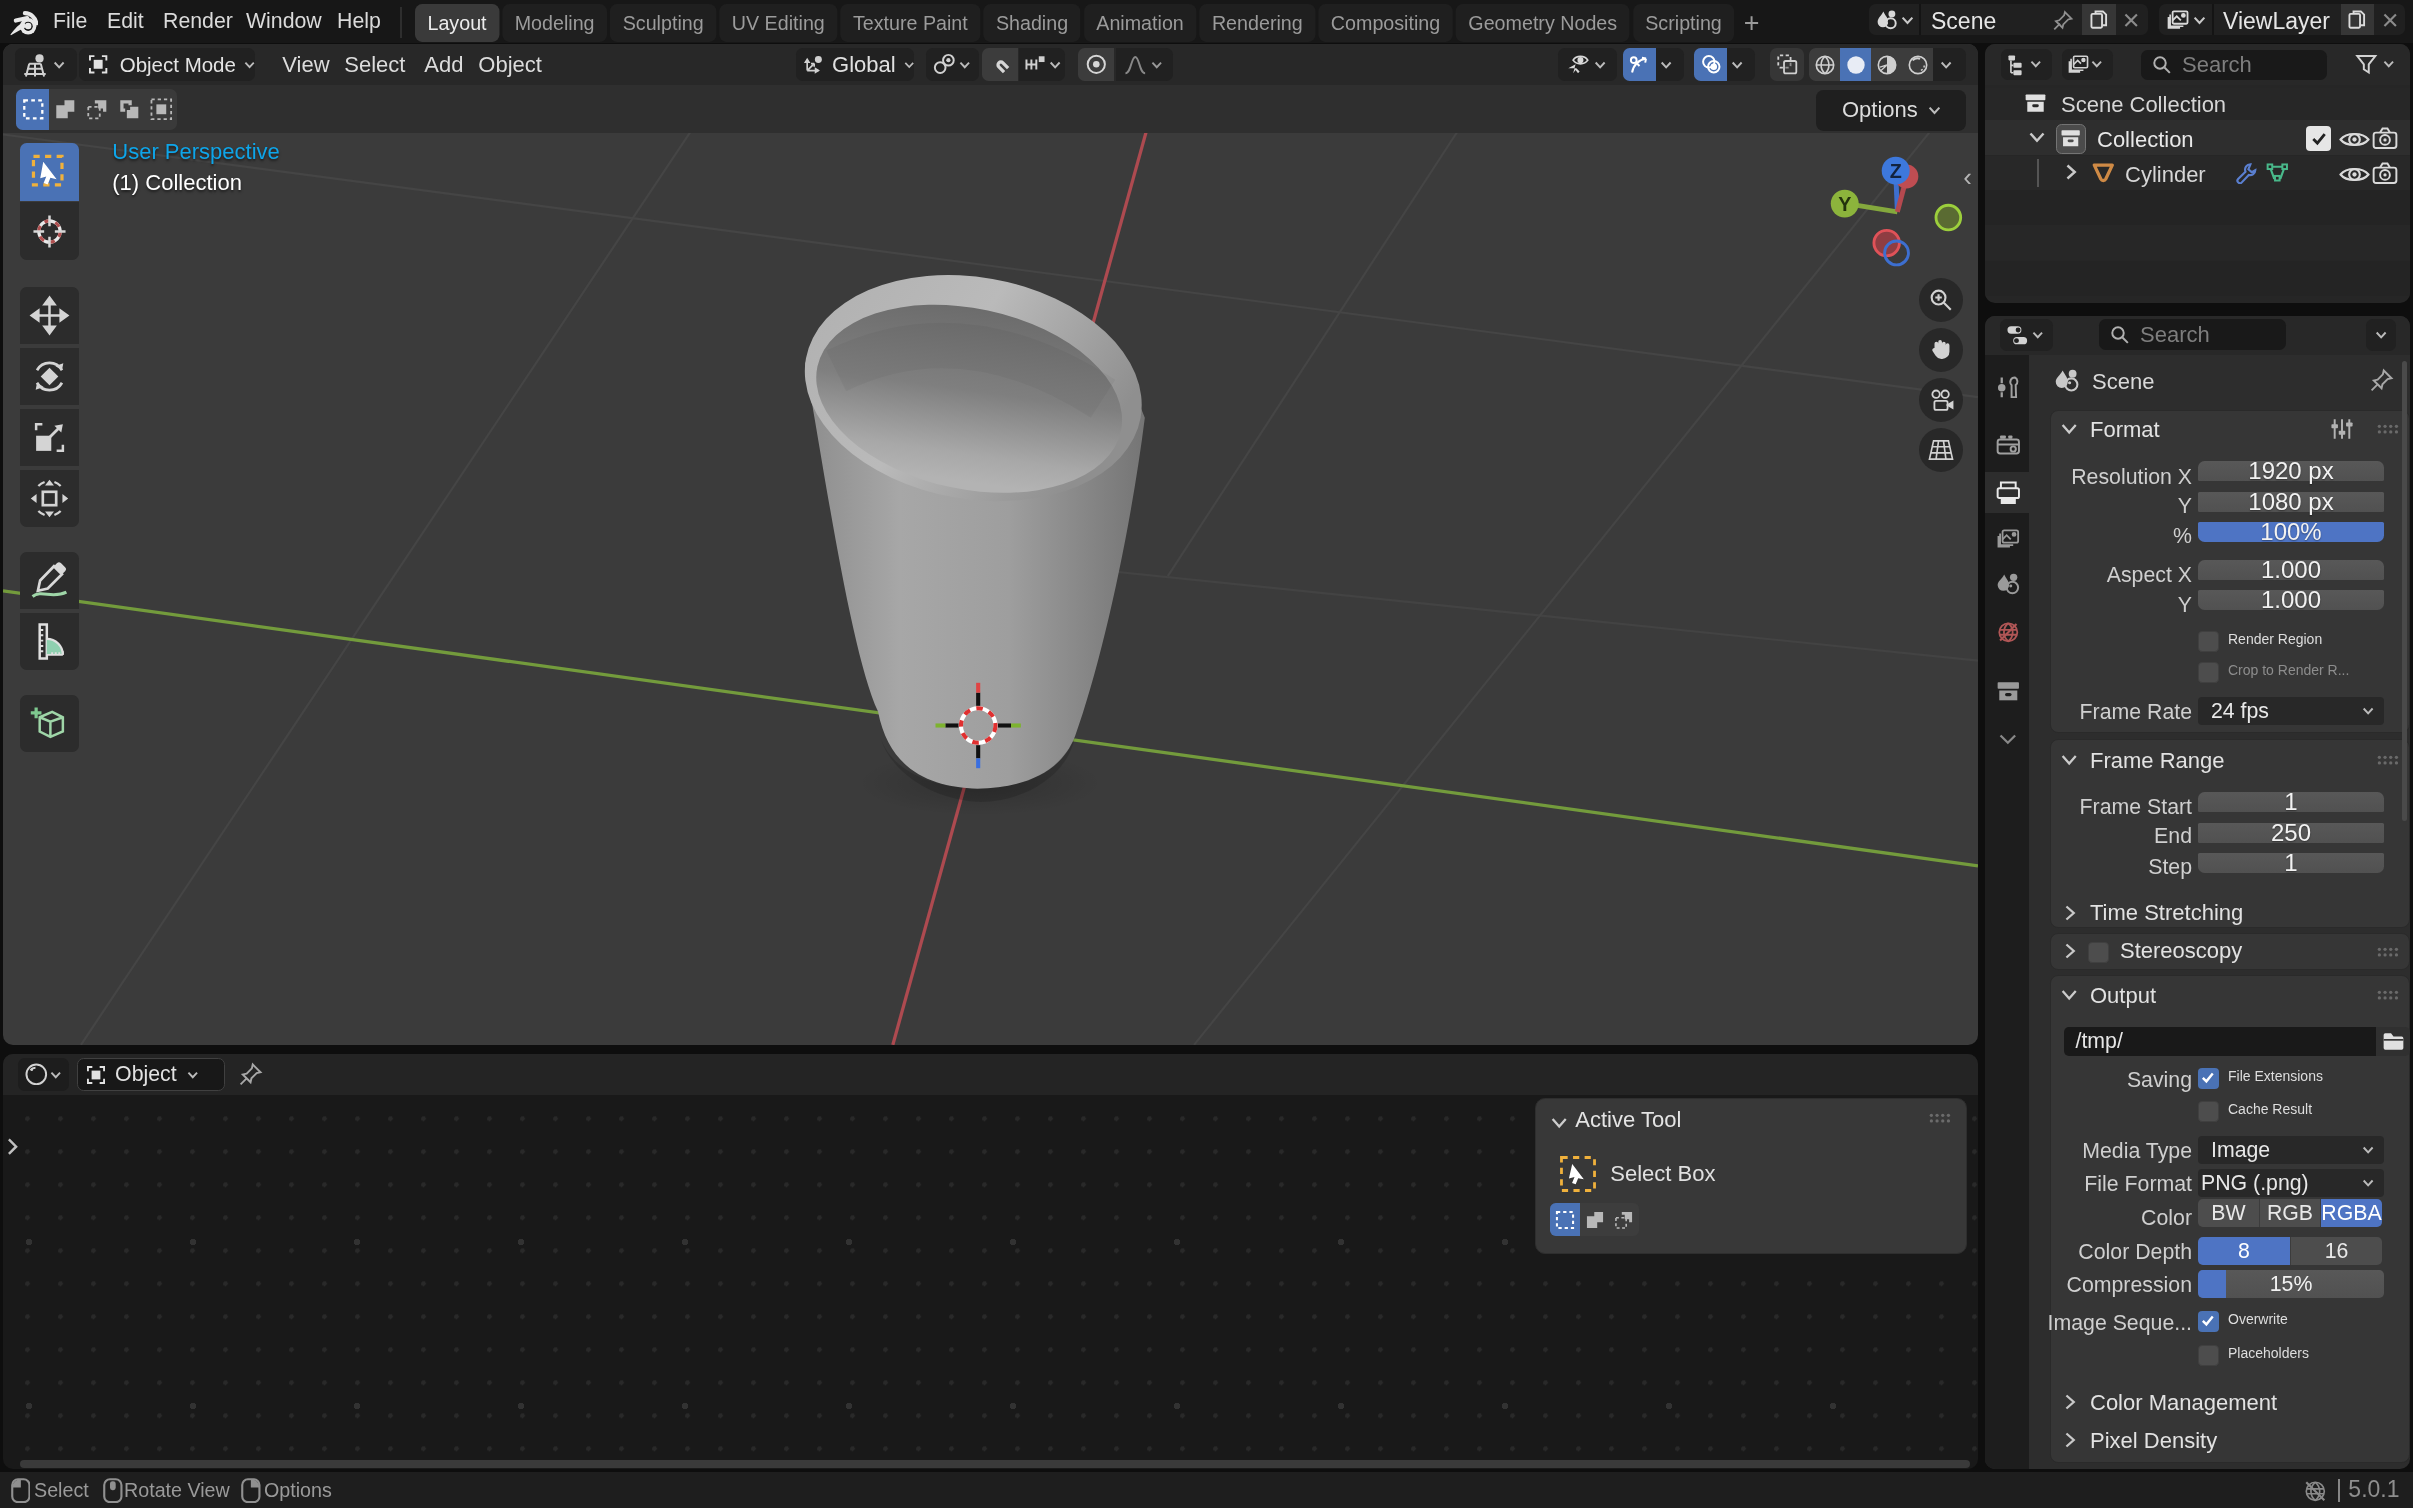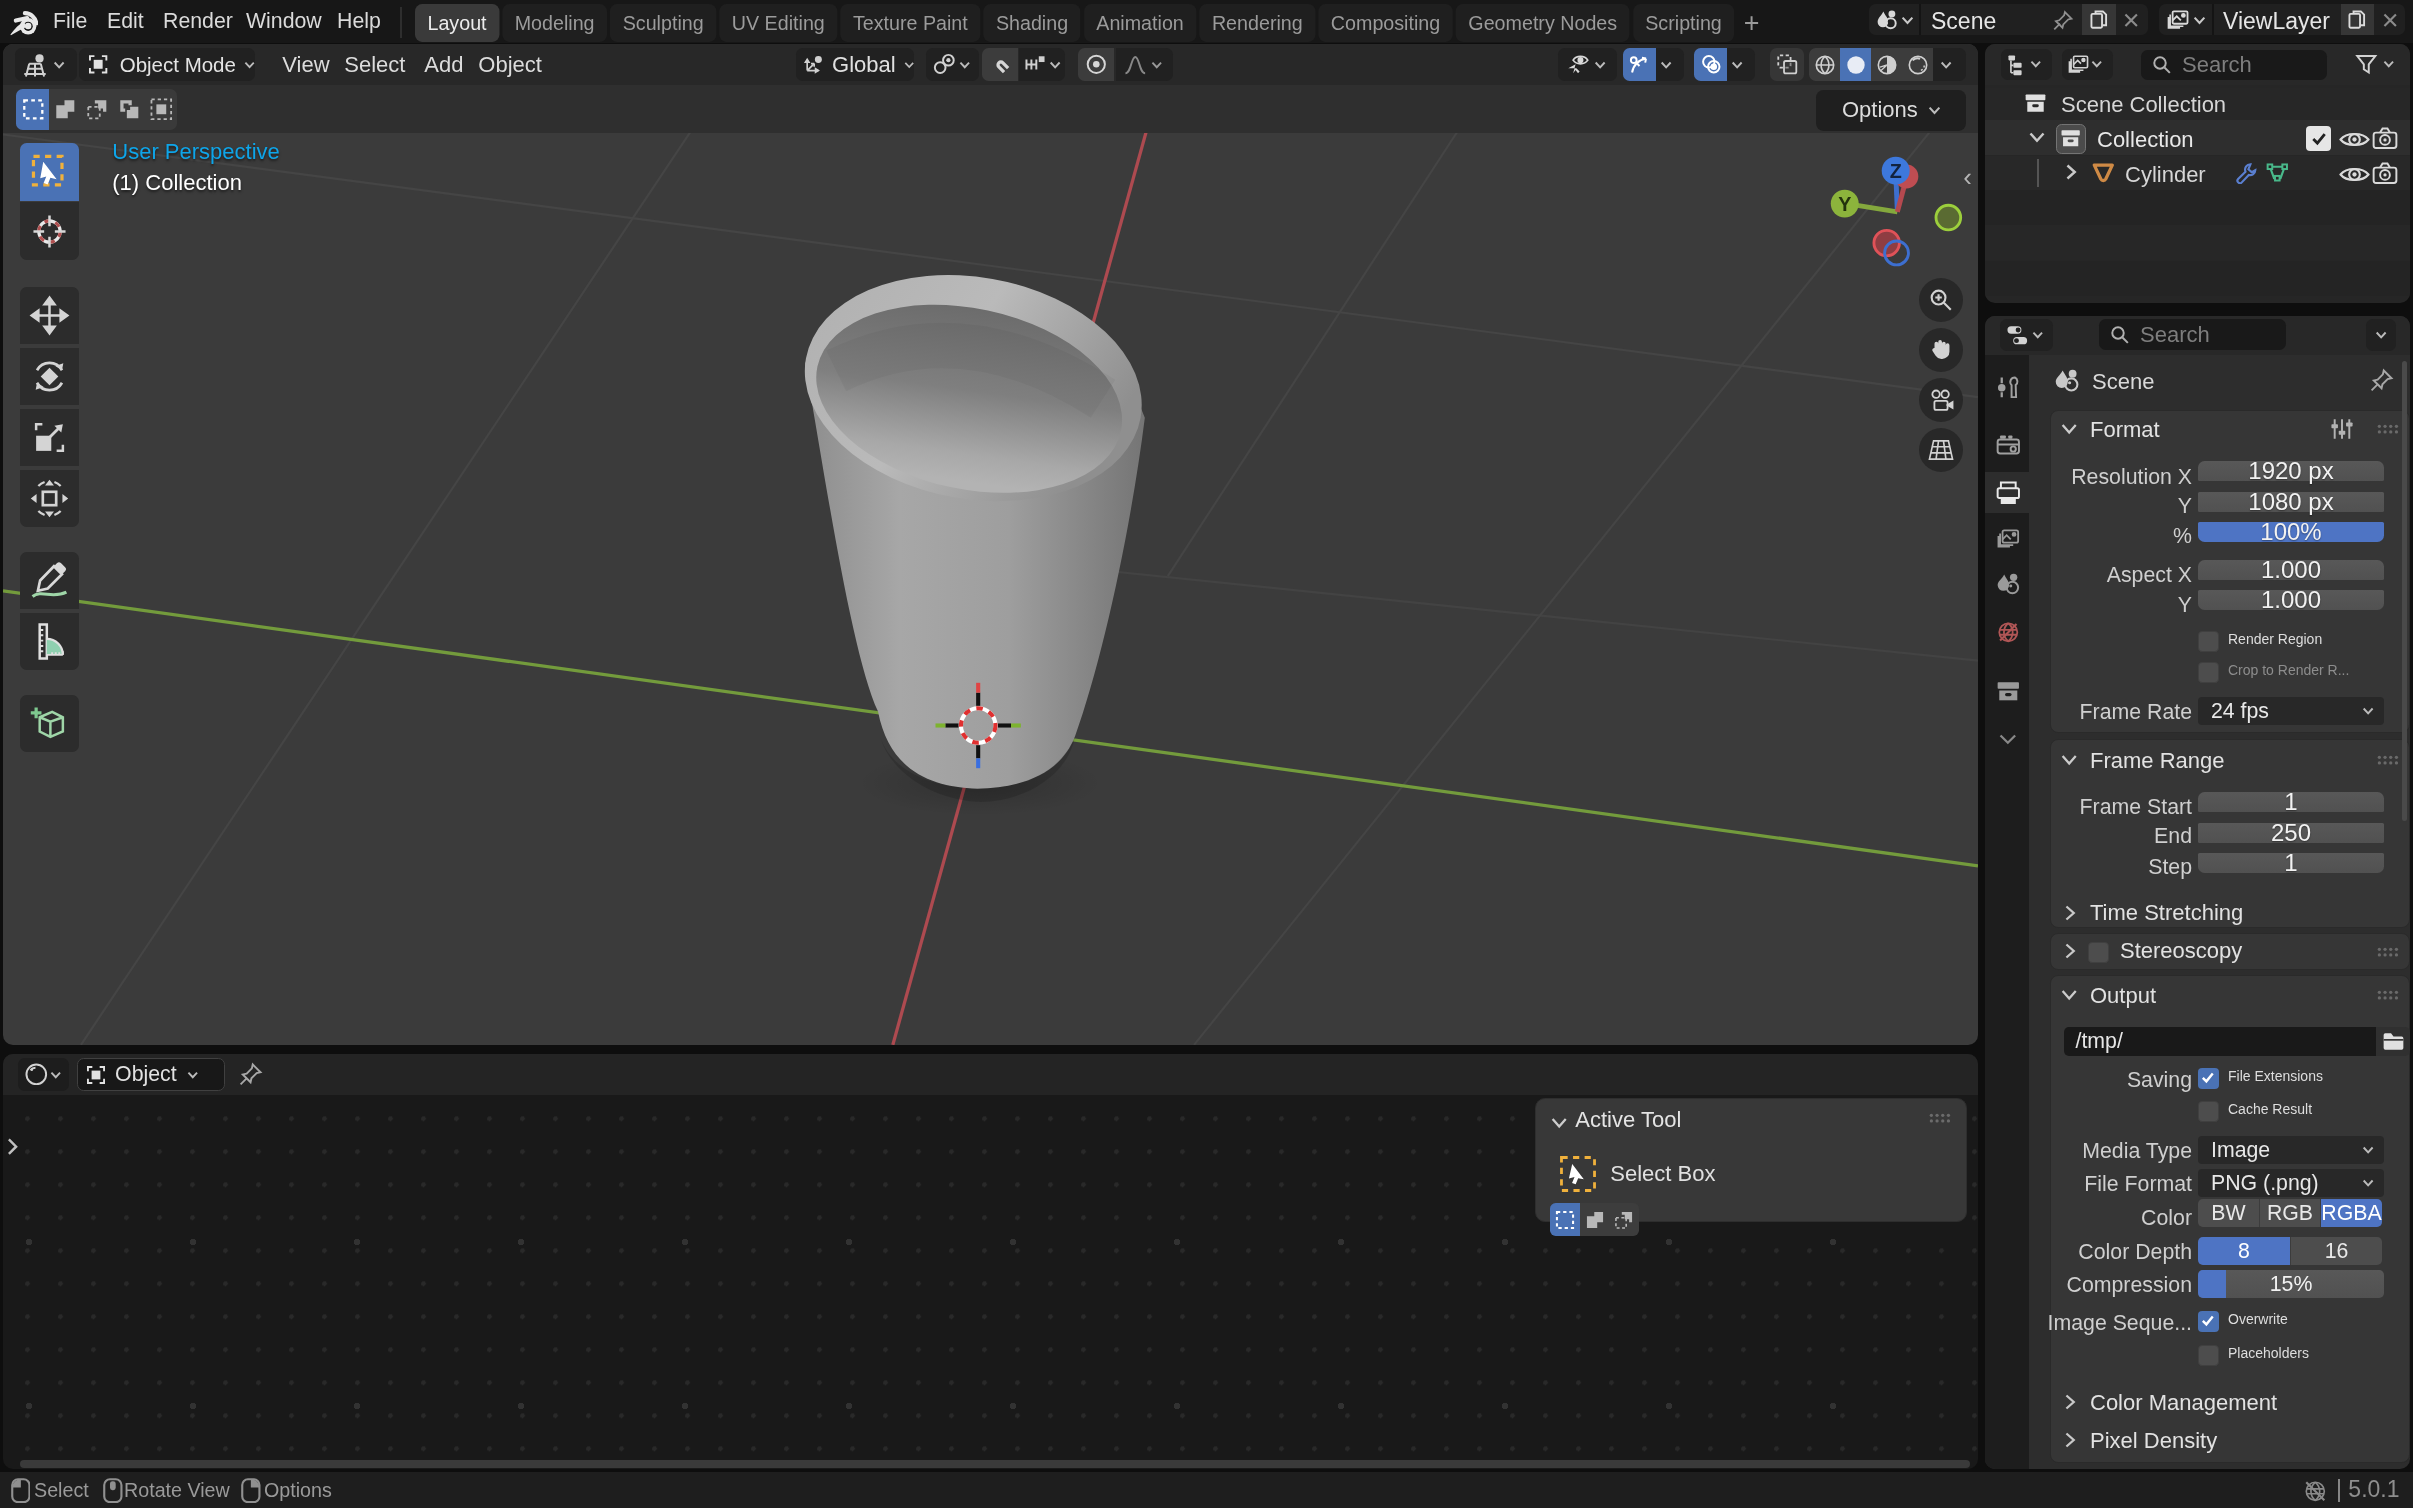--- a/index.html
+++ b/index.html
@@ -886,21 +886,21 @@
     <div class="clbl" style="top:785px">Cache Result</div>
  <div class="lbl" style="top:823px">Media Type</div>
  <div class="drop" style="top:820px">
       <span style="margin-left:13px">Image</span>
       <svg style="position:absolute;right:9.9px" width="12.3" height="8.2" viewBox="0 0 16 11">
         <path d="M2 2 L8 8.5 L14 2" stroke="#bbb" stroke-width="2.6" fill="none"></path>
       </svg>
     </div>
  <div class="lbl" style="top:856px">File Format</div>
  <div class="drop" style="top:853px">
-      <span style="margin-left:13px">PNG (.png)</span>
+      <span style="margin-left:3px">PNG (.png)</span>
       <svg style="position:absolute;right:9.9px" width="12.3" height="8.2" viewBox="0 0 16 11">
         <path d="M2 2 L8 8.5 L14 2" stroke="#bbb" stroke-width="2.6" fill="none"></path>
       </svg>
     </div>
  <div class="lbl" style="top:890px">Color</div>
  <div class="a row" style="left:213px;top:887px;width:186px;height:20px">
   <div class="cen" style="width:61px;height:28px;background:#4d4d4d;border-radius:4.9px 0 0 4.9px;color:#e8e8e8;font-size:21.3px">BW</div>
   <div class="cen" style="width:62px;height:28px;background:#4d4d4d;border-left:1.6px solid #3c3c3c;border-right:1.6px solid #3c3c3c;color:#e8e8e8;font-size:21.3px">RGB</div>
   <div class="cen" style="width:61px;height:28px;background:#4e74c4;border-radius:0 4.9px 4.9px 0;color:#fff;font-size:21.3px">RGBA</div>
  </div>
@@ -963,21 +963,21 @@
       <g stroke="#a8a8a8" stroke-width="2.2" fill="none">
         <path d="M17 4 l9 9 l-4.5 1 l-6 6 l-1 4.5 l-9 -9 l4.5 -1 l6 -6 Z"></path>
         <path d="M10.5 19.5 L3 27"></path>
       </g>
     </svg>
 
  <svg class="a" style="left:2.5px;top:82px" width="13" height="21.3" viewBox="0 0 18 28">
       <path d="M4 4 L14 14 L4 24" stroke="#c0c0c0" stroke-width="3.4" fill="none"></path>
     </svg>
 
- <div class="a" style="left:1532px;top:44px;width:432px;height:124px;background:#383838;border-radius:9.9px;border:0.8px solid #2e2e2e">
+ <div class="a" style="left:1532px;top:44px;width:432px;height:156px;background:#383838;border-radius:9.9px;border:0.8px solid #2e2e2e">
   <svg class="a" style="left:14.8px;top:16.4px" width="16.4" height="16.4" viewBox="0 0 20 14">
         <path d="M2 2 L10 11 L18 2" stroke="#ccc" stroke-width="2.8" fill="none"></path>
       </svg>
   <div class="txt" style="left:39px;top:8.2px;font-size:22px;color:#e4e4e4">Active Tool</div>
   <svg class="a" style="left:392px;top:13px;opacity:.45" width="24.6" height="13" viewBox="0 0 30 16">
         <g fill="#aaa">
           <circle cx="4" cy="4" r="2"></circle>
           <circle cx="11" cy="4" r="2"></circle>
           <circle cx="18" cy="4" r="2"></circle>
           <circle cx="25" cy="4" r="2"></circle>

